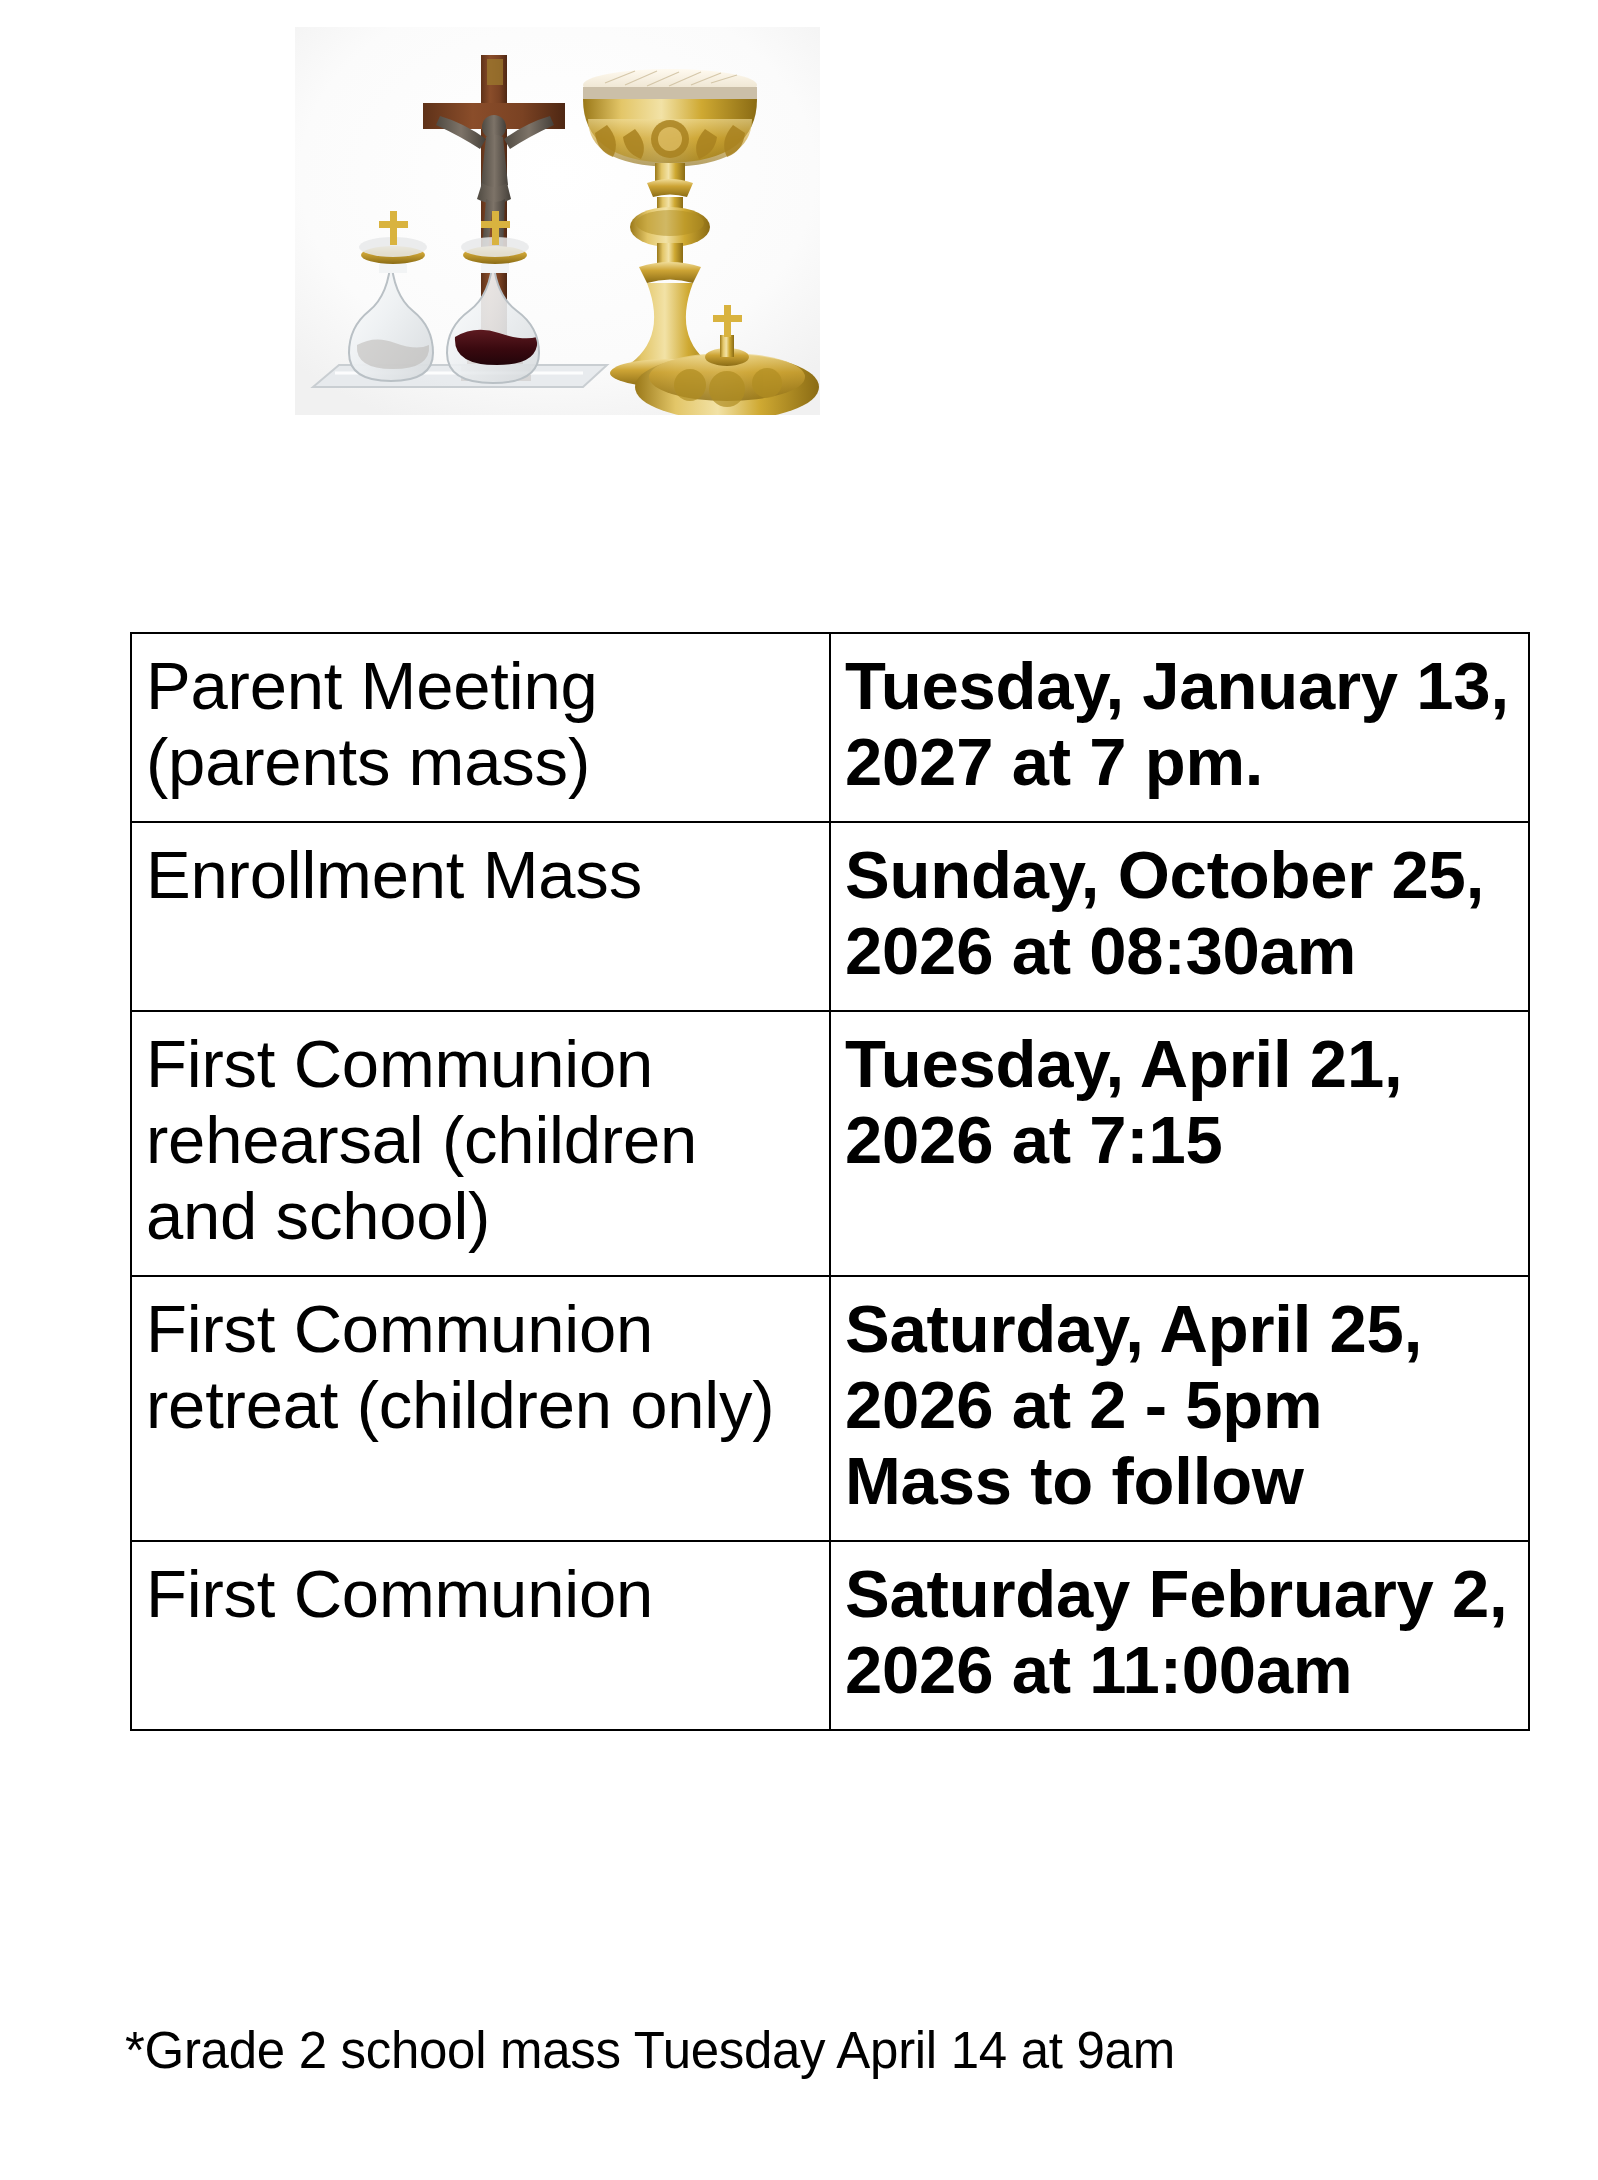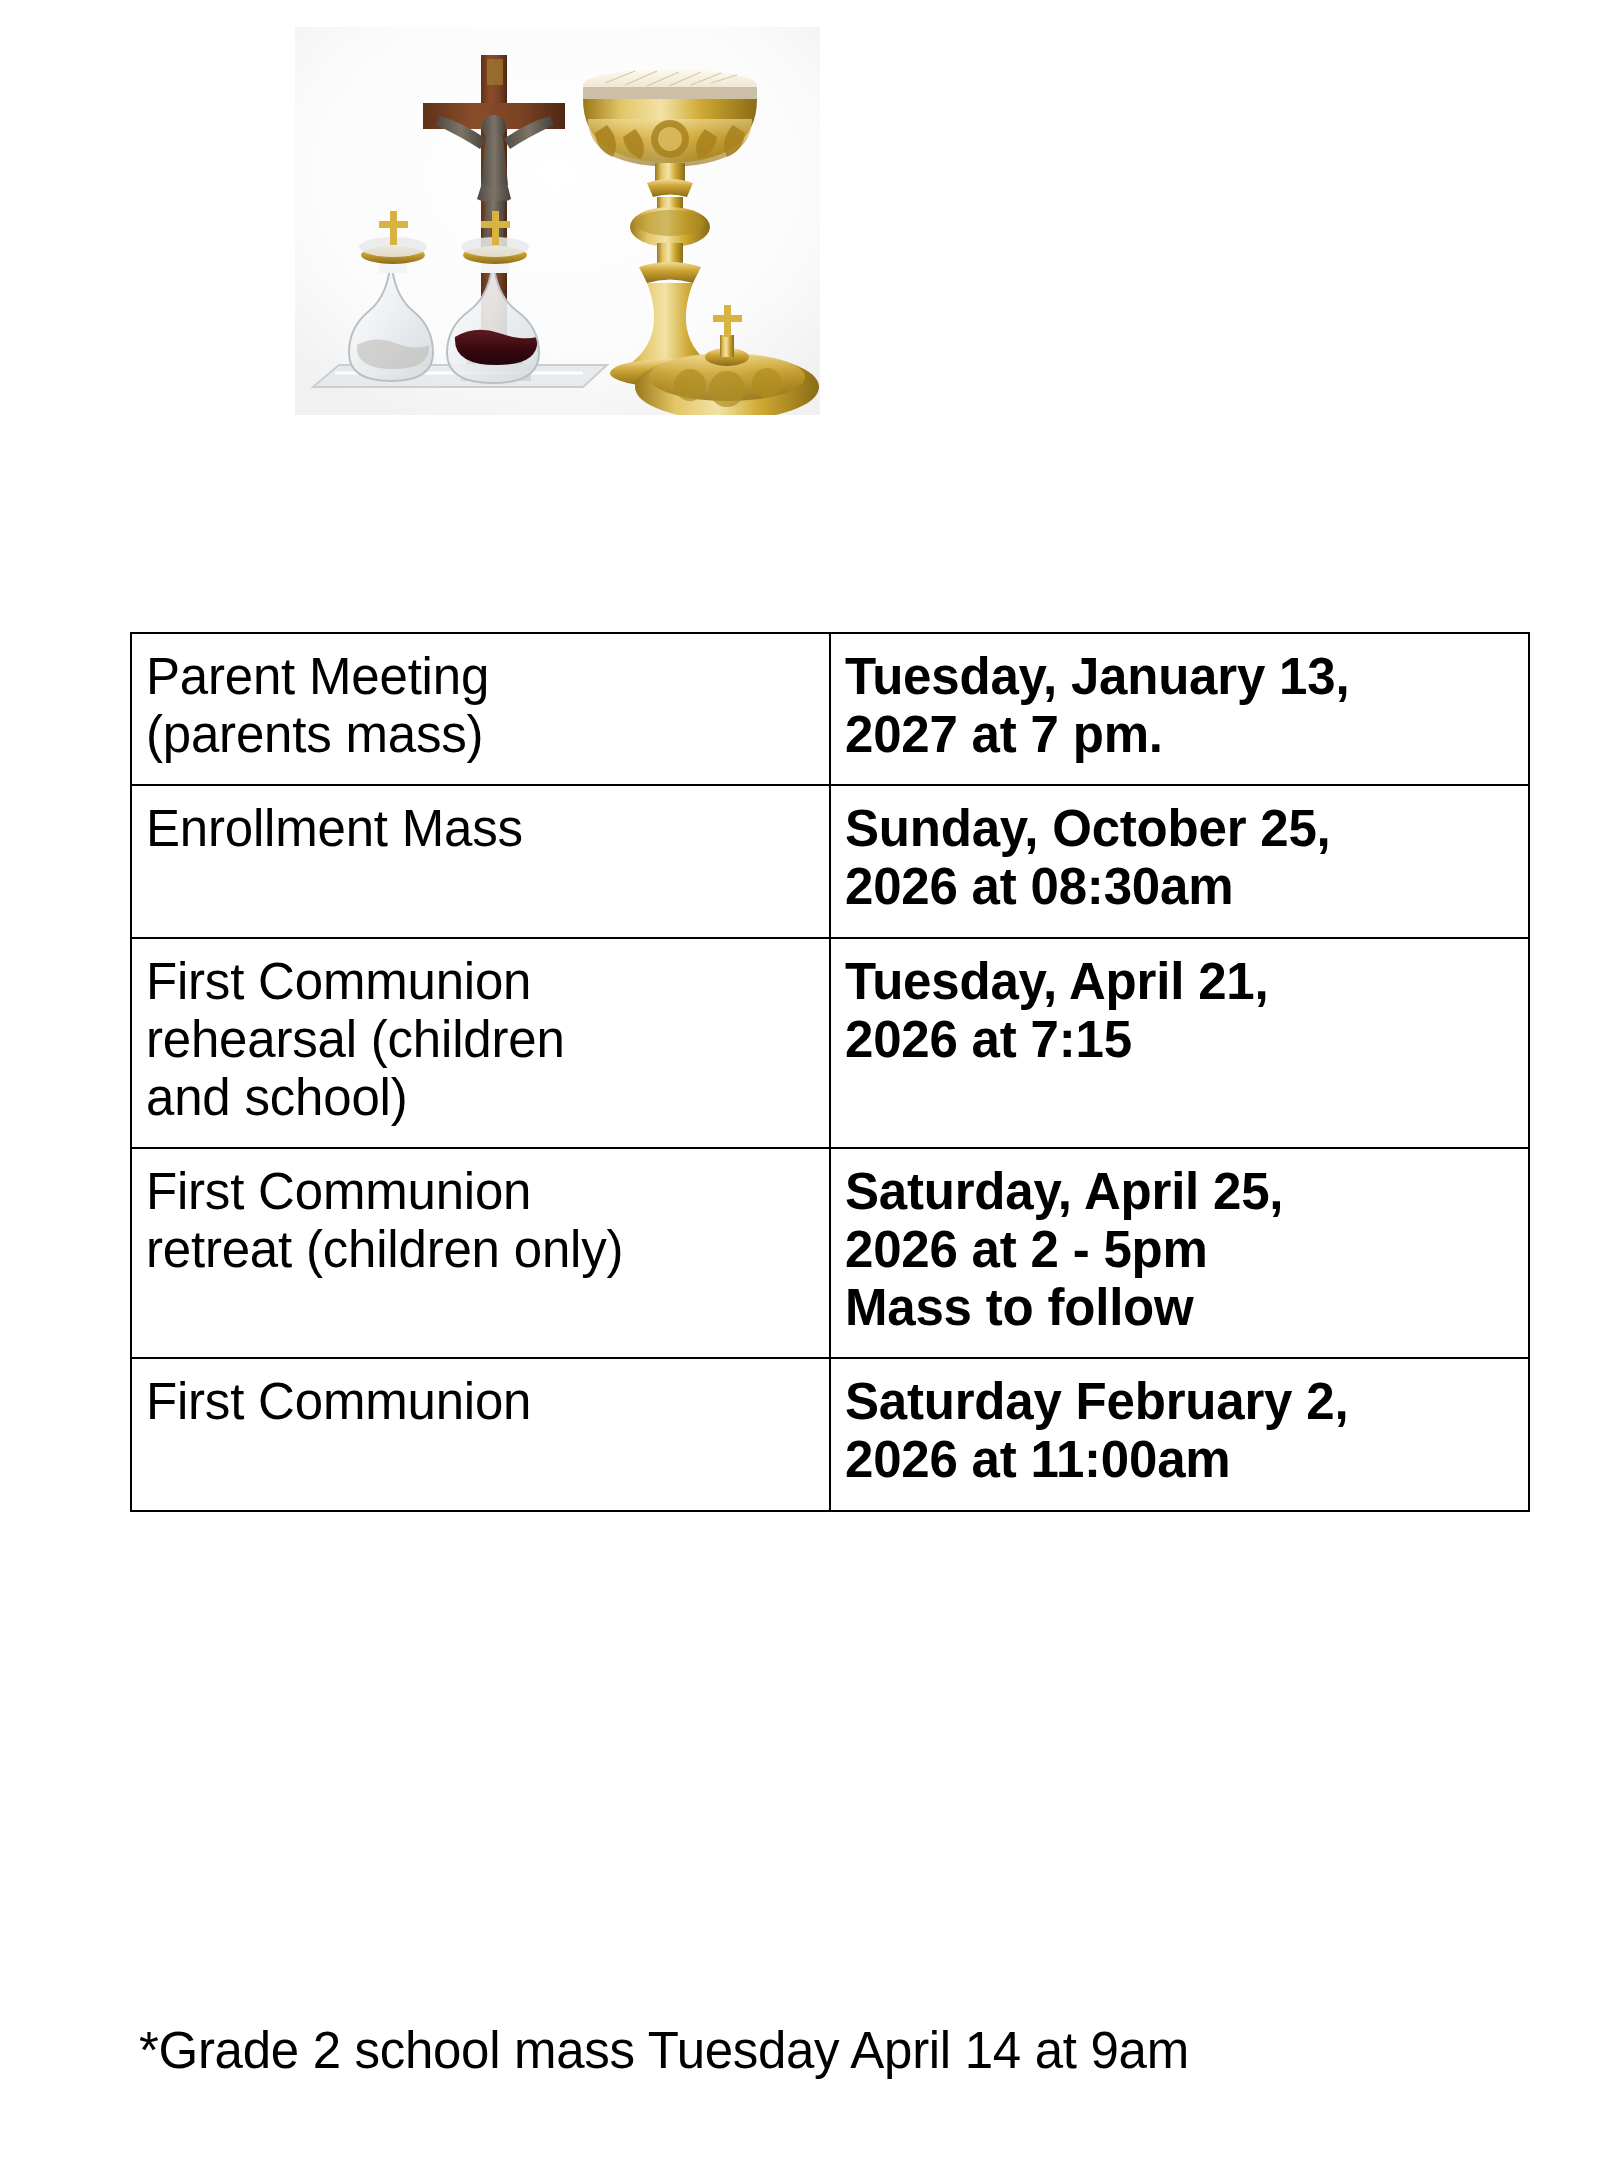--- a/index.html
+++ b/index.html
@@ -33,34 +33,34 @@
     position: absolute;
     left: 130px;
     top: 632px;
     width: 1350px;
     border-collapse: collapse;
     table-layout: fixed;
   }
   .schedule td {
     border: 2px solid #000000;
     vertical-align: top;
-    font-size: 51px;
+    font-size: 67px;
     line-height: 1.14;
     padding: 14px 8px 20px 14px;
     font-family: "Liberation Sans", sans-serif;
     letter-spacing: -0.2px;
   }
   .col-event { width: 675px; }
   .col-date  { width: 675px; font-weight: bold; }
   .cell-line { display: block; white-space: pre; }
 
   
   .footnote {
     position: absolute;
-    left: 139px;
+    left: 125px;
     top: 2022px;
     font-size: 51px;
     line-height: 1.12;
     letter-spacing: -0.3px;
     white-space: pre;
   }
 </style>
 </head>
 <body>
 

